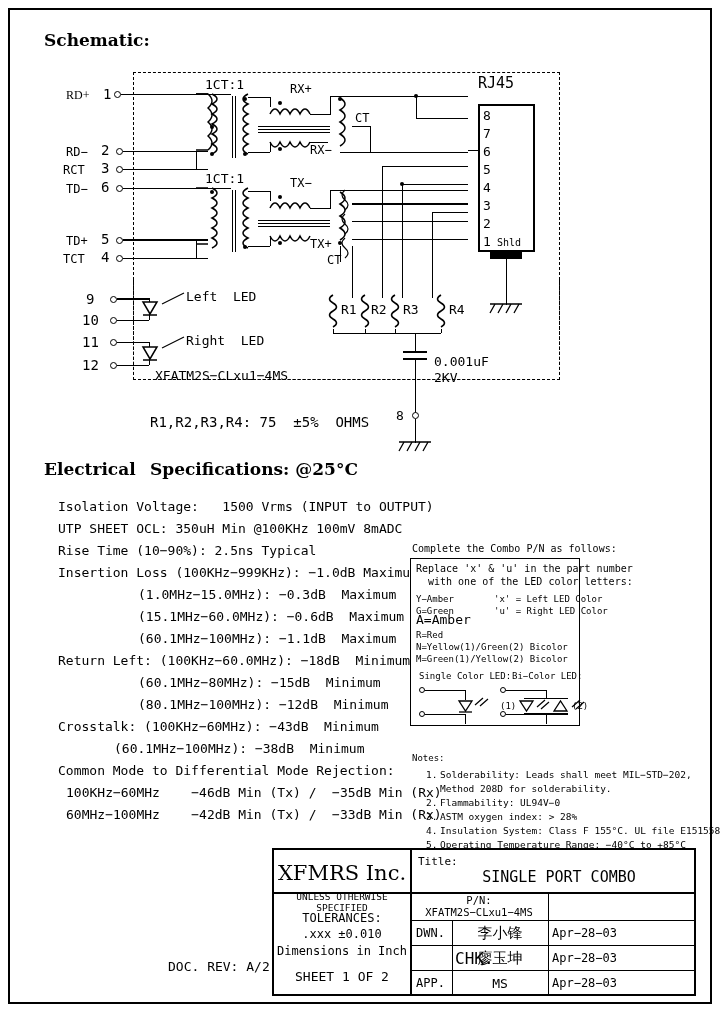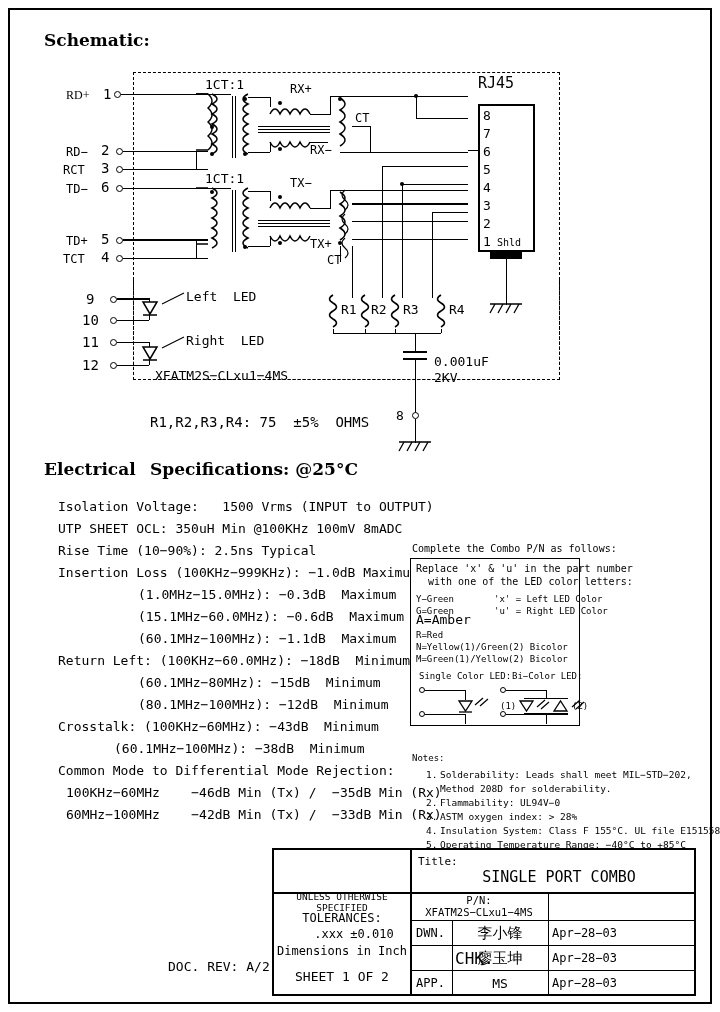--- a/index.html
+++ b/index.html
@@ -315,21 +315,21 @@
     <div class="txt mono" style="left:58px;top:764px;font-size:13px;">Common Mode to Differential Mode Rejection:</div>
     <div class="txt mono" style="left:66px;top:786px;font-size:13px;">100KHz−60MHz    −46dB Min (Tx) /  −35dB Min (Rx)</div>
     <div class="txt mono" style="left:66px;top:808px;font-size:13px;">60MHz−100MHz    −42dB Min (Tx) /  −33dB Min (Rx)</div>
   </div>
 
   <div class="txt mono" style="left:412px;top:544px;font-size:10px;">Complete the Combo P/N as follows:</div>
   <div class="box" style="left:410px;top:558px;width:170px;height:168px;"></div>
   <div class="txt mono" style="left:416px;top:564px;font-size:10px;">Replace 'x' &amp; 'u' in the part number</div>
   <div class="txt mono" style="left:416px;top:577px;font-size:10px;margin-left:12px;">with one of the LED color letters:</div>
 
-  <div class="txt mono" style="left:416px;top:595px;font-size:9px;">Y−Green</div>
+  <div class="txt mono" style="left:416px;top:595px;font-size:9px;">Y−Amber</div>
   <div class="txt mono" style="left:416px;top:607px;font-size:9px;">G=Green</div>
   <div class="txt mono" style="left:416px;top:613px;font-size:13px;">A=Amber</div>
   <div class="txt mono" style="left:416px;top:631px;font-size:9px;">R=Red</div>
   <div class="txt mono" style="left:416px;top:643px;font-size:9px;">N=Yellow(1)/Green(2) Bicolor</div>
   <div class="txt mono" style="left:416px;top:655px;font-size:9px;">M=Green(1)/Yellow(2) Bicolor</div>
 
   <div class="txt mono" style="left:494px;top:595px;font-size:9px;">'x' = Left LED Color</div>
   <div class="txt mono" style="left:494px;top:607px;font-size:9px;">'u' = Right LED Color</div>
 
   <div class="txt mono" style="left:419px;top:672px;font-size:9px;">Single Color LED:</div>
@@ -391,24 +391,25 @@
 
     <div class="vthick" style="left:136px;top:0;height:144px;"></div>
     <div class="vline" style="left:274px;top:42px;height:102px;"></div>
     <div class="vline" style="left:178px;top:70px;height:74px;"></div>
 
     <div class="hthick" style="left:0;top:42px;width:420px;"></div>
     <div class="hline" style="left:136px;top:70px;width:284px;"></div>
     <div class="hline" style="left:136px;top:95px;width:284px;"></div>
     <div class="hline" style="left:136px;top:120px;width:284px;"></div>
 
+    <div class="tb-cell ser" style="left:0;top:4px;width:136px;height:38px;font-size:21px;">XFMRS Inc.</div>
 
     <div class="tb-cell mono" style="left:0;top:44px;width:136px;height:16px;font-size:9.5px;">UNLESS OTHERWISE SPECIFIED</div>
     <div class="tb-cell mono" style="left:0;top:60px;width:136px;height:16px;font-size:12px;">TOLERANCES:</div>
-    <div class="tb-cell mono" style="left:0;top:76px;width:160px;height:16px;font-size:12px;">.xxx  ±0.010</div>
+    <div class="tb-cell mono" style="left:0;top:76px;width:136px;height:16px;font-size:12px;">.xxx  ±0.010</div>
     <div class="tb-cell mono" style="left:0;top:93px;width:136px;height:16px;font-size:12px;">Dimensions  in  Inch</div>
     <div class="tb-cell mono" style="left:0;top:116px;width:136px;height:20px;font-size:13px;">SHEET  1  OF  2</div>
 
     <div class="txt mono" style="left:144px;top:6px;font-size:11px;">Title:</div>
     <div class="tb-cell mono" style="left:160px;top:16px;width:250px;height:22px;font-size:15px;">SINGLE PORT COMBO</div>
 
     <div class="tb-cell mono" style="left:136px;top:46px;width:138px;height:20px;font-size:10.5px;">P/N: XFATM2S−CLxu1−4MS</div>
 
     <div class="tb-cell mono" style="left:142px;top:74px;width:40px;height:18px;font-size:12px;justify-content:flex-start;">DWN.</div>
     <div class="tb-cell cjk" style="left:178px;top:72px;width:96px;height:22px;">李小锋</div>

